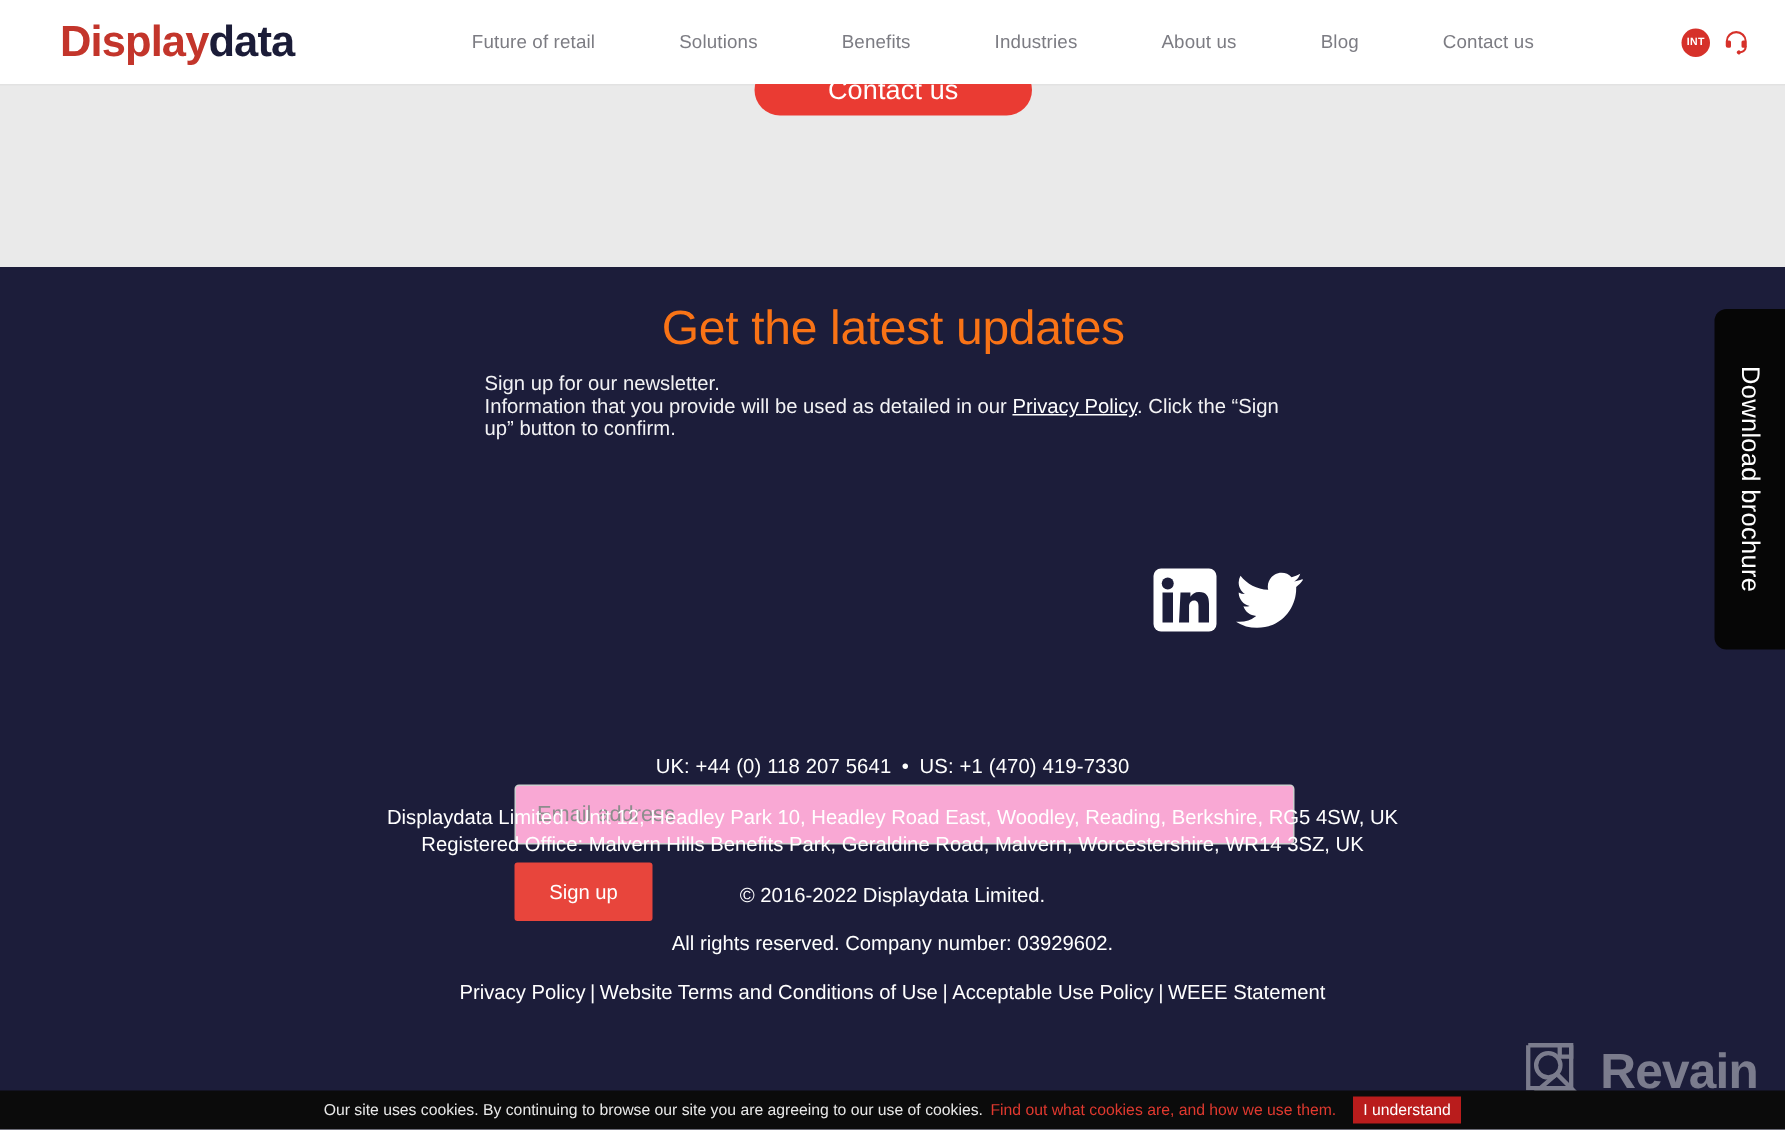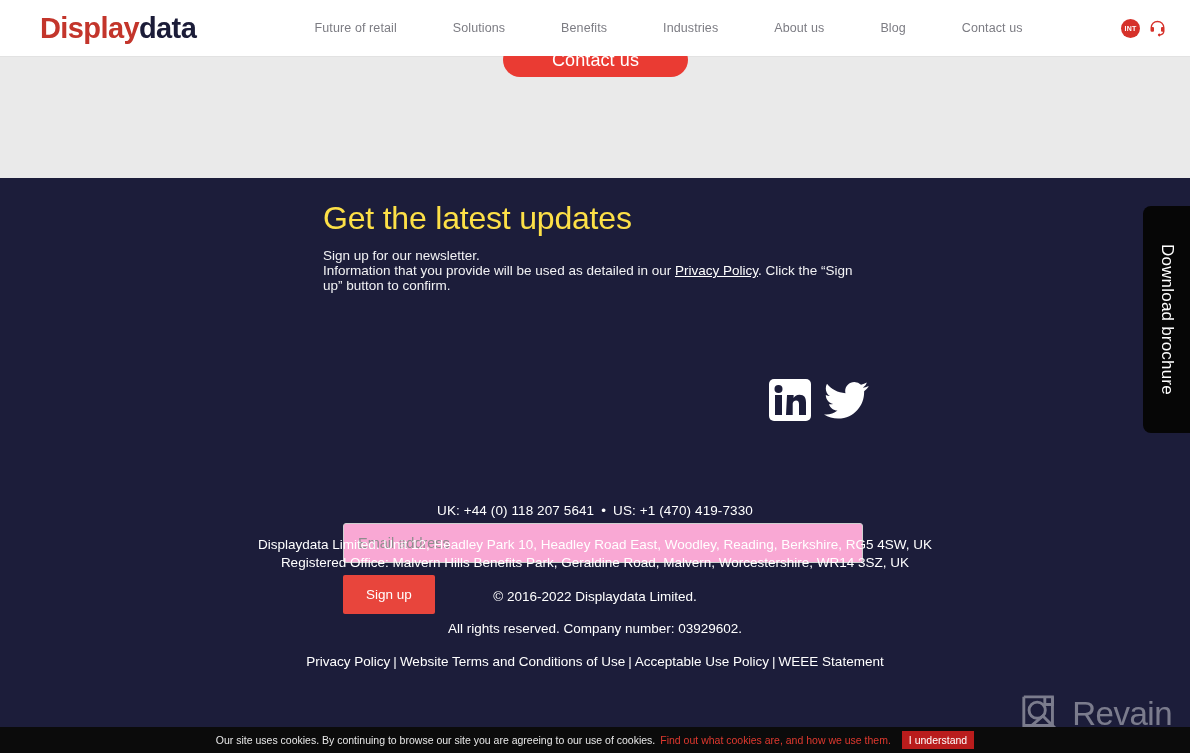--- a/index.html
+++ b/index.html
@@ -110,21 +110,22 @@
     left: 323px;
     top: 22px;
     width: 545px;
   }
   .newsletter-heading {
     font-size: 32px;
     font-weight: normal;
     margin: 0;
     letter-spacing: -0.2px;
     line-height: 1.15;
-    color: #fde047;
+    color: #f97316;
+    text-align: center;
   }
   .newsletter-copy {
     margin: 11px 0 0 0;
     font-size: 13.5px;
     line-height: 15.2px;
     color: #f2f2f4;
   }
   .newsletter-copy a {
     color: #ffffff;
     text-decoration: underline;
@@ -220,20 +221,21 @@
   .revain-watermark {
     position: absolute;
     right: 18px;
     bottom: 18px;
     display: flex;
     align-items: center;
     gap: 10px;
     opacity: 0.42;
     z-index: 35;
     pointer-events: none;
+    font-weight: bold;
   }
   .revain-watermark .revain-text {
     color: #ffffff;
     font-size: 33px;
     letter-spacing: -0.5px;
   }
 
   
   .cookie-bar {
     position: absolute;

